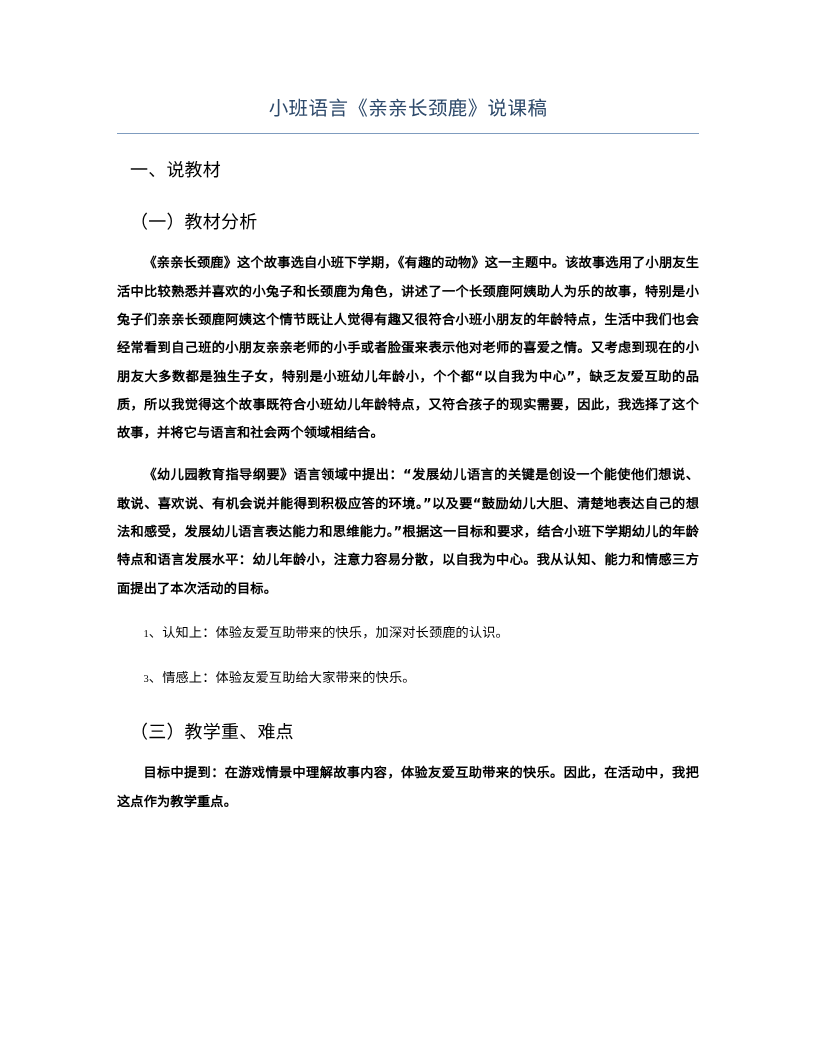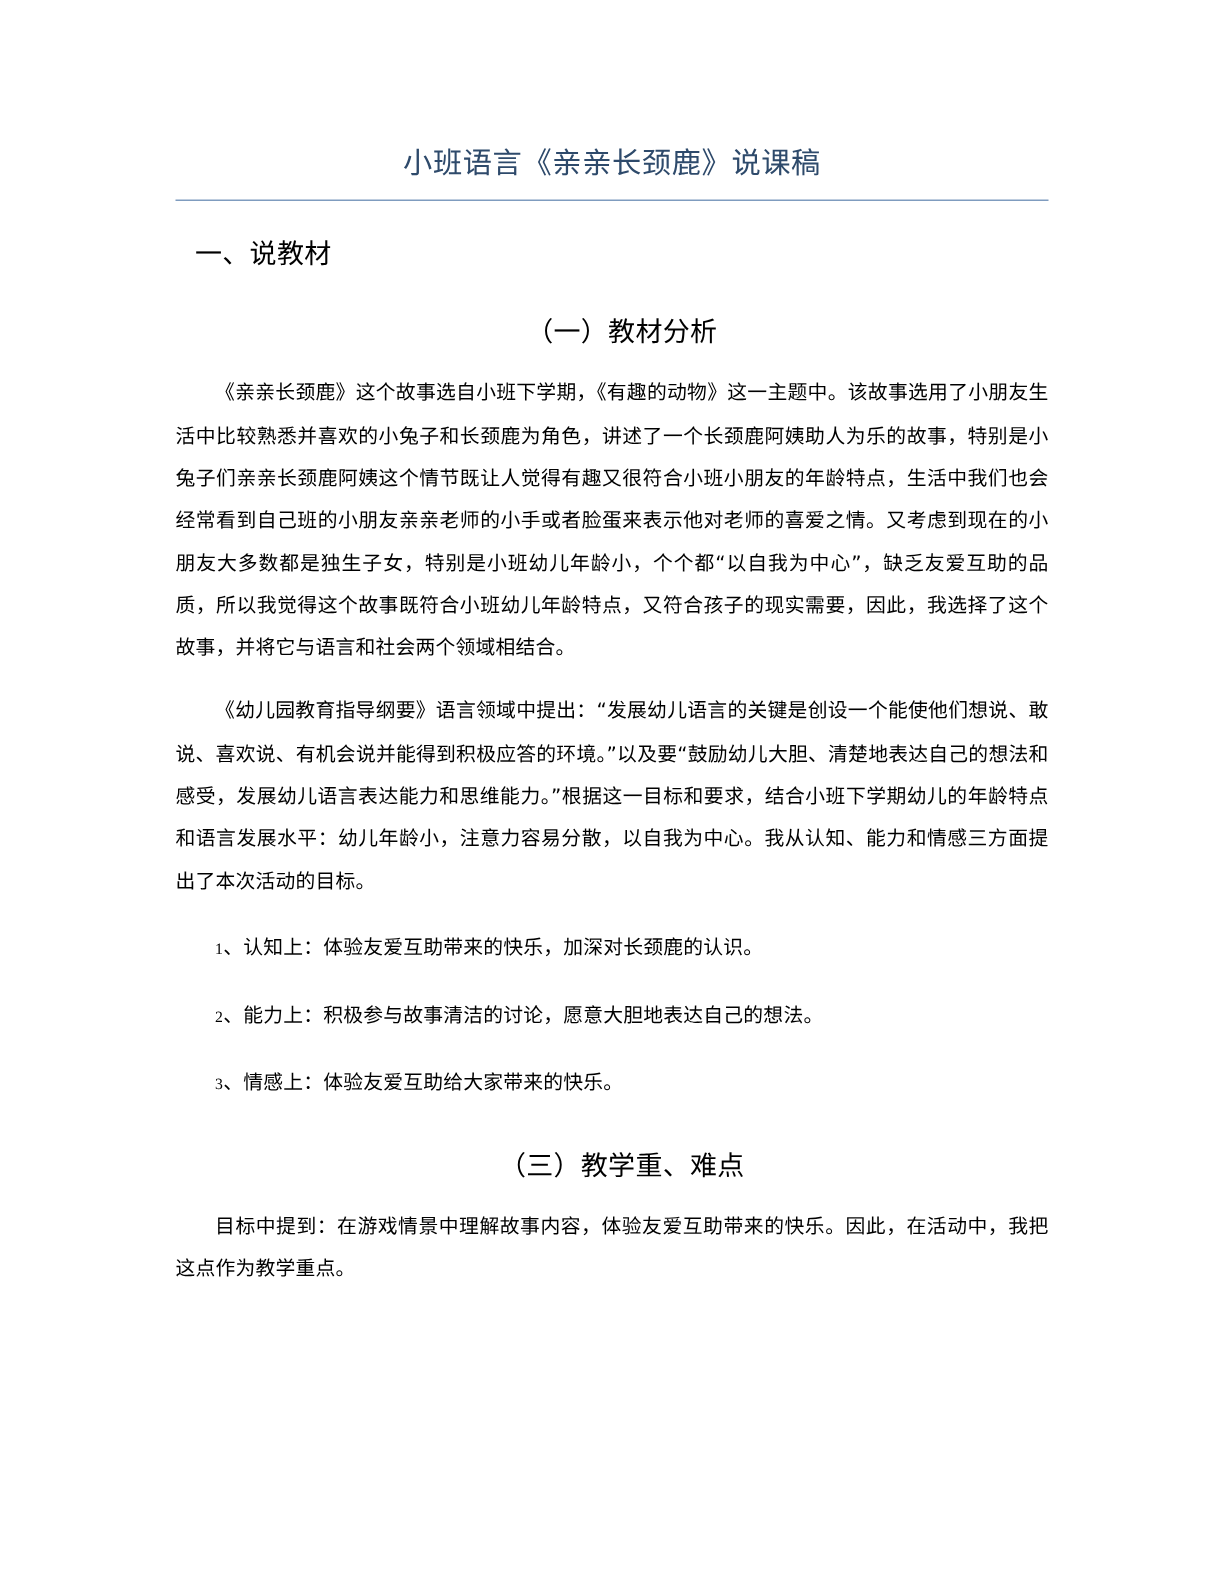--- a/index.html
+++ b/index.html
@@ -49,33 +49,33 @@
   .heading {
     font-size: 18px;
     line-height: 1.5;
     color: #000000;
     margin: 0;
     padding: 0;
     text-indent: 13px;
     letter-spacing: 0.2px;
   }
   .heading-1 { margin-top: 22px; }
-  .heading-sub { margin-top: 25px; text-indent: 13px; text-align: center; }
+  .heading-sub { margin-top: 25px; text-indent: 13px; }
   .para {
     font-size: 13.2px;
     line-height: 28.3px;
     color: #000000;
     margin: 0;
     padding: 0;
     text-indent: 26.4px;
     text-align: justify;
     text-justify: inter-ideograph;
     letter-spacing: 0.15px;
   }
-  .para-gap { margin-top: 14px; }
+  .para-gap { margin-top: 14px; font-weight: bold; }
   .list-item {
     font-size: 13.2px;
     line-height: 28.3px;
     color: #000000;
     margin: 0;
     padding: 0;
     text-indent: 26.4px;
     letter-spacing: 0.15px;
   }
   .list-item-gap { margin-top: 16px; }
@@ -101,23 +101,20 @@
 
     <p class="para para-gap">《亲亲长颈鹿》这个故事选自小班下学期，《有趣的动物》这一主题中。该故事选用了小朋友生活中比较熟悉并喜欢的小兔子和长颈鹿为角色，讲述了一个长颈鹿阿姨助人为乐的故事，特别是小兔子们亲亲长颈鹿阿姨这个情节既让人觉得有趣又很符合小班小朋友的年龄特点，生活中我们也会经常看到自己班的小朋友亲亲老师的小手或者脸蛋来表示他对老师的喜爱之情。又考虑到现在的小朋友大多数都是独生子女，特别是小班幼儿年龄小，个个都“以自我为中心”，缺乏友爱互助的品质，所以我觉得这个故事既符合小班幼儿年龄特点，又符合孩子的现实需要，因此，我选择了这个故事，并将它与语言和社会两个领域相结合。</p>
 
 
     <p class="para para-gap">《幼儿园教育指导纲要》语言领域中提出：“发展幼儿语言的关键是创设一个能使他们想说、敢说、喜欢说、有机会说并能得到积极应答的环境。”以及要“鼓励幼儿大胆、清楚地表达自己的想法和感受，发展幼儿语言表达能力和思维能力。”根据这一目标和要求，结合小班下学期幼儿的年龄特点和语言发展水平：幼儿年龄小，注意力容易分散，以自我为中心。我从认知、能力和情感三方面提出了本次活动的目标。</p>
 
     <p class="list-item list-item-gap">
       <span class="num">1</span><span class="num-mark">、</span><span>认知上：体验友爱互助带来的快乐，加深对长颈鹿的认识。</span>
     </p>
 
-    <p class="list-item list-item-gap">
-      <span class="num">2</span><span class="num-mark">、</span><span>能力上：积极参与故事清洁的讨论，愿意大胆地表达自己的想法。</span>
-    </p>
 
     <p class="list-item list-item-gap">
       <span class="num">3</span><span class="num-mark">、</span><span>情感上：体验友爱互助给大家带来的快乐。</span>
     </p>
 
     <p class="heading heading-sub">（三）教学重、难点</p>
 
     <p class="para para-gap">目标中提到：在游戏情景中理解故事内容，体验友爱互助带来的快乐。因此，在活动中，我把这点作为教学重点。</p>
 
   </div>

